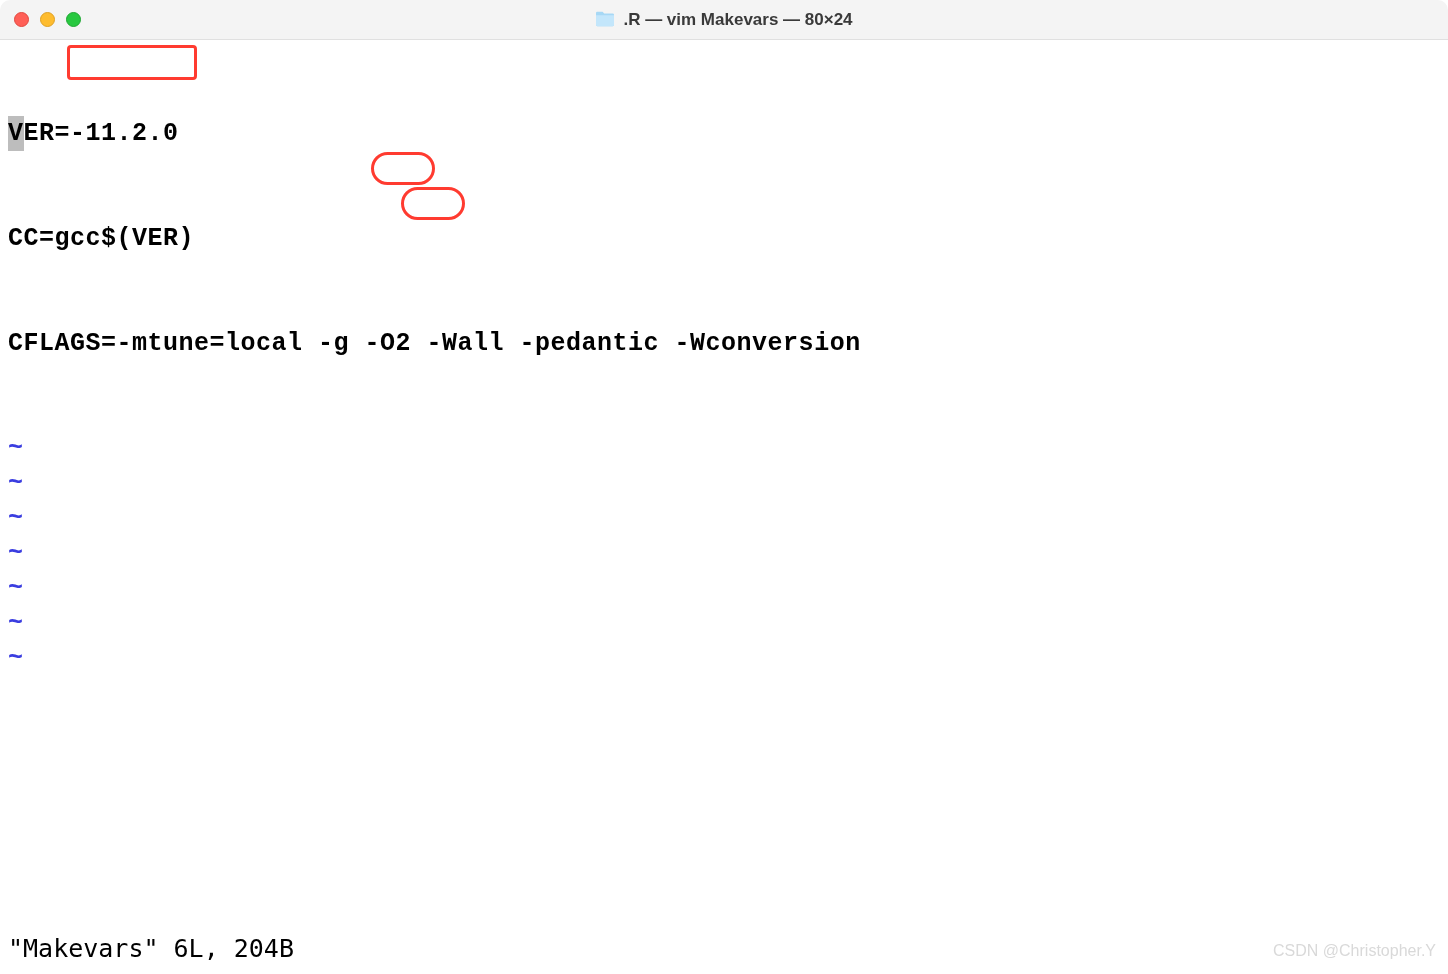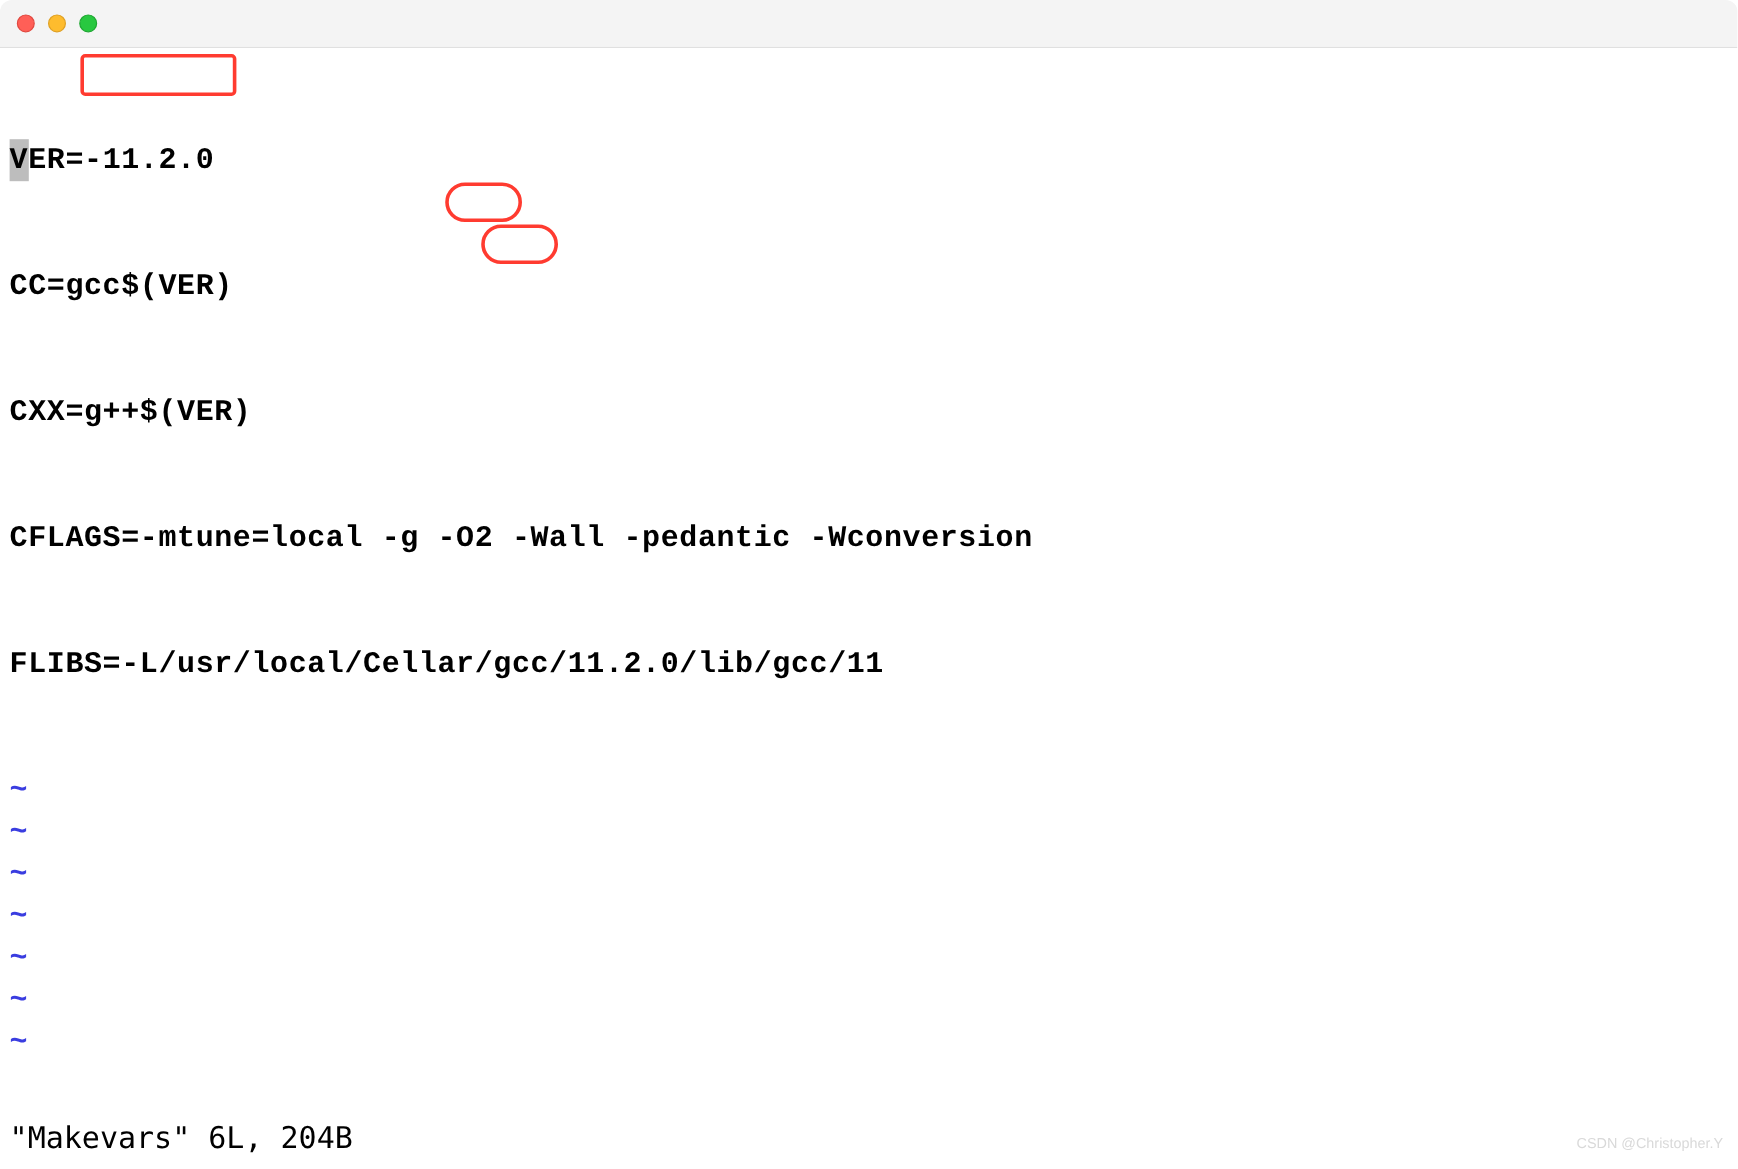--- a/index.html
+++ b/index.html
@@ -84,21 +84,21 @@
       bottom: 8px;
       left: 8px;
       font-family: "SF Mono", Menlo, Monaco, monospace;
       font-size: 25px;
     }
     .watermark {
       position: absolute;
       right: 12px;
       bottom: 12px;
       font-family: -apple-system, sans-serif;
-      font-size: 12px;
+      font-size: 16px;
       color: #d9d9d9;
     }
 
     
     .anno {
       position: absolute;
       border: 3px solid #ff3b30;
       background: transparent;
       pointer-events: none;
     }
@@ -107,28 +107,35 @@
   </style>
 </head>
 <body>
 
 <div class="titlebar">
   <div class="traffic-lights">
     <div class="tl tl-close"></div>
     <div class="tl tl-min"></div>
     <div class="tl tl-max"></div>
   </div>
+  <div class="title-wrap">
+    <span class="folder-icon">
+      <svg width="20" height="16" viewBox="0 0 20 16">
+        <path d="M1 2.2 C1 1.3 1.6 0.8 2.4 0.8 L7.6 0.8 L9.2 2.4 L17.6 2.4 C18.5 2.4 19 3 19 3.8 L19 13.6 C19 14.5 18.5 15.2 17.6 15.2 L2.4 15.2 C1.6 15.2 1 14.5 1 13.6 Z" fill="#a7d8f5"></path>
+        <path d="M1 4.2 L19 4.2 L19 13.6 C19 14.5 18.5 15.2 17.6 15.2 L2.4 15.2 C1.6 15.2 1 14.5 1 13.6 Z" fill="#c3e6fb"></path>
+      </svg>
+    </span>
+    <span>.R — vim Makevars — 80×24</span>
+  </div>
 </div>
 
 <div class="terminal">
   <div class="line"><span class="cursor">V</span><span>ER=-11.2.0</span></div>
   <div class="line">CC=gcc$(VER)</div>
-  <div class="line">CXX=g++$(VER)</div>
   <div class="line">CFLAGS=-mtune=local -g -O2 -Wall -pedantic -Wconversion</div>
-  <div class="line">FLIBS=-L/usr/local/Cellar/gcc/11.2.0/lib/gcc/11</div>
   <div id="tilde-container"><div class="line tilde">~</div><div class="line tilde">~</div><div class="line tilde">~</div><div class="line tilde">~</div><div class="line tilde">~</div><div class="line tilde">~</div><div class="line tilde">~</div></div>
 </div>
 
 <div class="status">"Makevars" 6L, 204B</div>
 
 <div class="watermark">CSDN @Christopher.Y</div>
 
 <div class="anno anno-rect" style="left:67px; top:45px; width:130px; height:35px;"></div>
 <div class="anno anno-pill" style="left:371px; top:152px; width:64px; height:33px;"></div>
 <div class="anno anno-pill" style="left:401px; top:187px; width:64px; height:33px;"></div>

